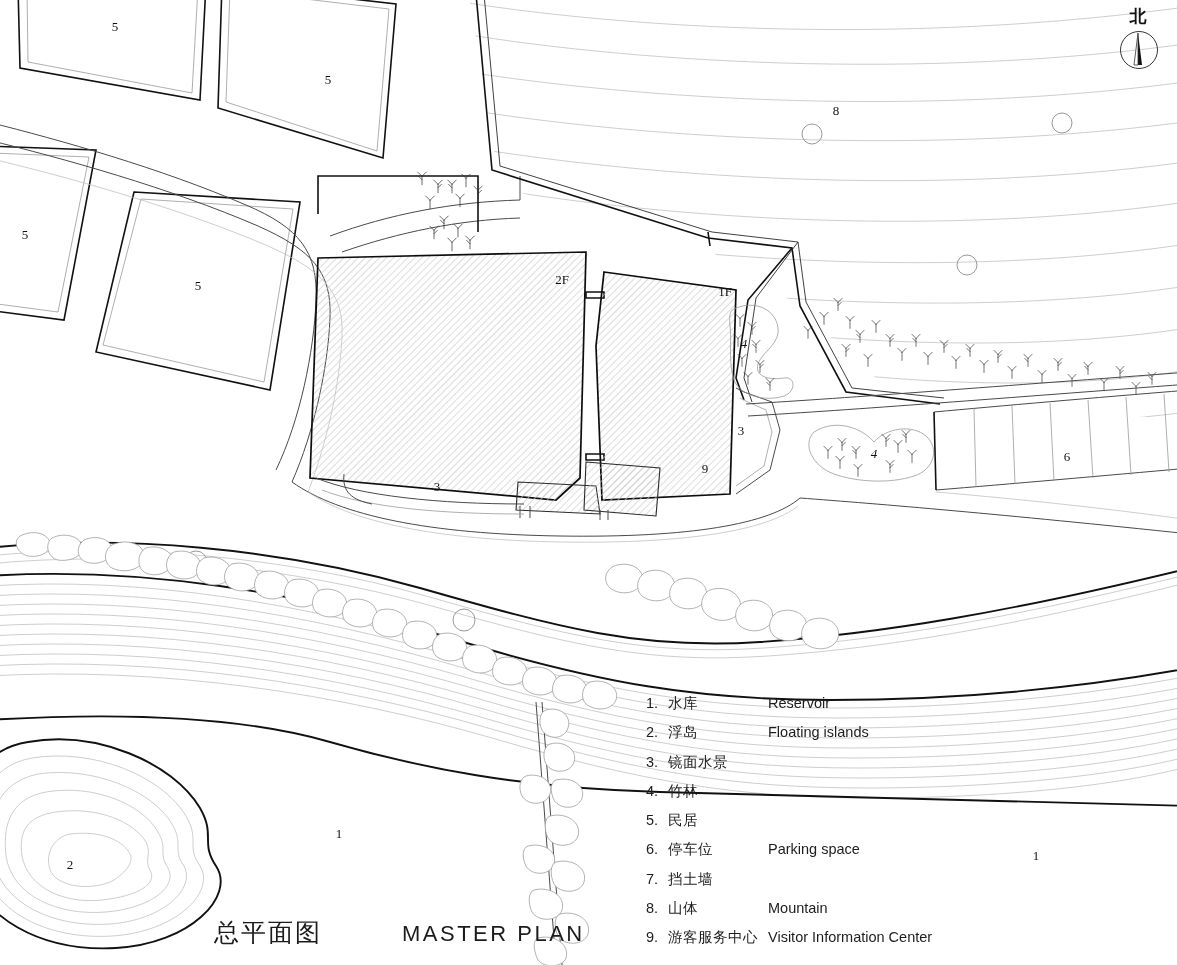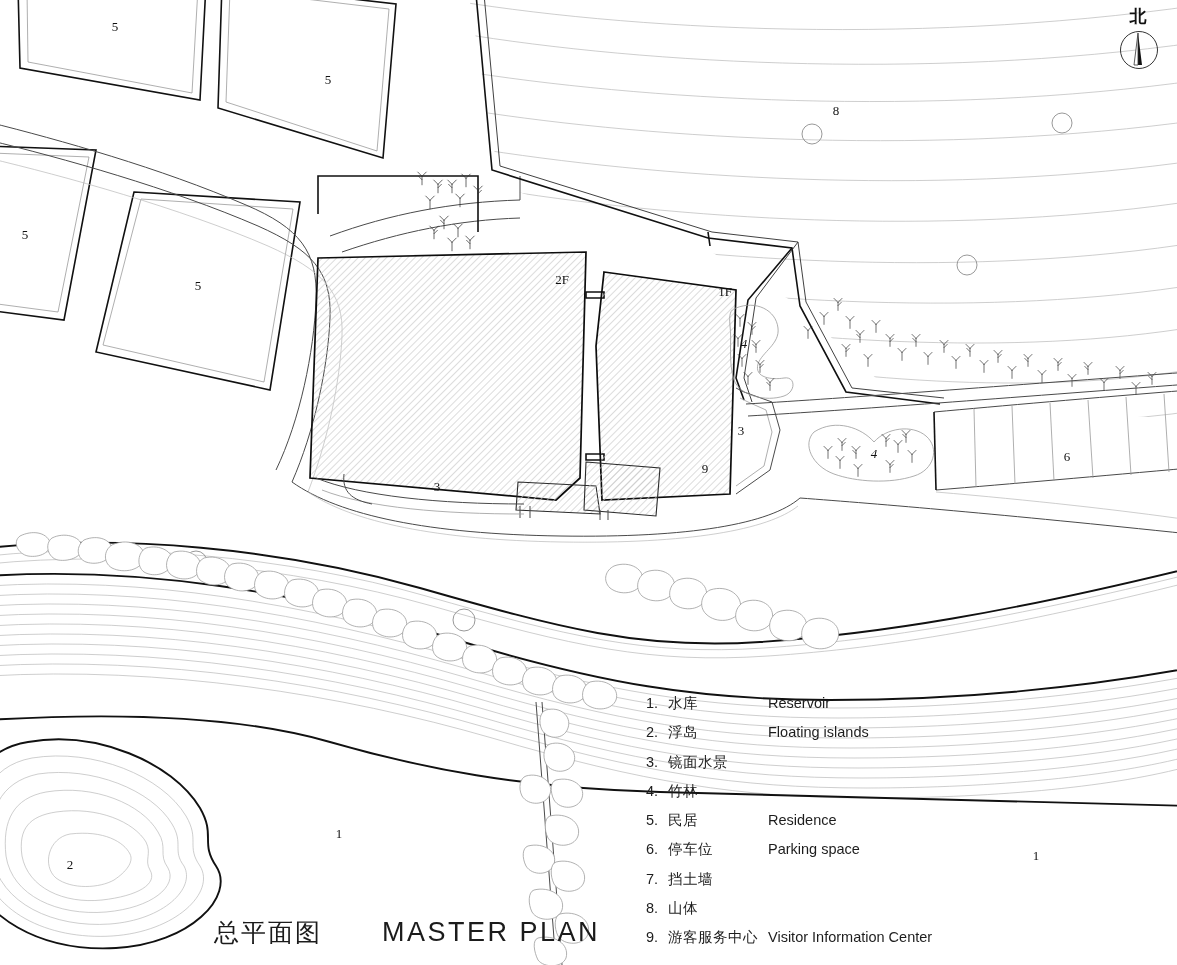--- a/index.html
+++ b/index.html
@@ -22,23 +22,23 @@
   .rock{fill:#ffffff;stroke:#9d9d9d;stroke-width:.8;}
   .bld{fill:url(#hatch45);stroke:#0d0d0d;stroke-width:1.7;}
   .bld-lite{fill:url(#hatch45);stroke:#2b2b2b;stroke-width:1.1;}
   .tree-c{fill:none;stroke:#8d8d8d;stroke-width:.9;}
   .bamboo{fill:none;stroke:#2f2f2f;stroke-width:.85;stroke-linecap:round;}
 
   
   .maplbl{font-family:"Liberation Serif","DejaVu Serif",serif;font-size:13px;fill:#111;}
   .maplbl-it{font-family:"Liberation Serif","DejaVu Serif",serif;font-size:13px;fill:#111;font-style:italic;}
 
-  .title-row{position:absolute;left:214px;top:916px;display:flex;align-items:baseline;gap:60px;}
+  .title-row{position:absolute;left:214px;top:916px;display:flex;align-items:baseline;gap:80px;}
   .title-cn{font-size:25px;letter-spacing:2px;color:#1b1b1b;}
-  .title-en{font-size:27px;letter-spacing:2.5px;color:#1b1b1b;}
+  .title-en{font-size:22px;letter-spacing:2.5px;color:#1b1b1b;}
 
   .legend{position:absolute;left:646px;top:694px;width:420px;}
   .legend-row{display:flex;align-items:baseline;height:29.3px;font-size:14.5px;color:#1d1d1d;}
   .lg-num{width:22px;flex:0 0 22px;}
   .lg-cn{width:100px;flex:0 0 100px;letter-spacing:.5px;}
   .lg-en{flex:1 1 auto;}
 
   .compass{position:absolute;left:1111px;top:6px;width:54px;height:84px;}
   .compass-cn{position:absolute;left:0;top:0;width:54px;text-align:center;
                font-size:17px;font-weight:bold;color:#111;line-height:22px;}
@@ -482,34 +482,34 @@
       <span class="lg-num">3.</span>
       <span class="lg-cn">镜面水景</span>
     </div>
     <div class="legend-row">
       <span class="lg-num">4.</span>
       <span class="lg-cn">竹林</span>
     </div>
     <div class="legend-row">
       <span class="lg-num">5.</span>
       <span class="lg-cn">民居</span>
-      <span class="lg-en">Residence</span>
     </div>
     <div class="legend-row">
       <span class="lg-num">6.</span>
       <span class="lg-cn">停车位</span>
       <span class="lg-en">Parking space</span>
     </div>
     <div class="legend-row">
       <span class="lg-num">7.</span>
       <span class="lg-cn">挡土墙</span>
     </div>
     <div class="legend-row">
       <span class="lg-num">8.</span>
       <span class="lg-cn">山体</span>
+      <span class="lg-en">Mountain</span>
     </div>
     <div class="legend-row">
       <span class="lg-num">9.</span>
       <span class="lg-cn">游客服务中心</span>
       <span class="lg-en">Visitor Information Center</span>
     </div>
   </div>
 
 </div>
 

